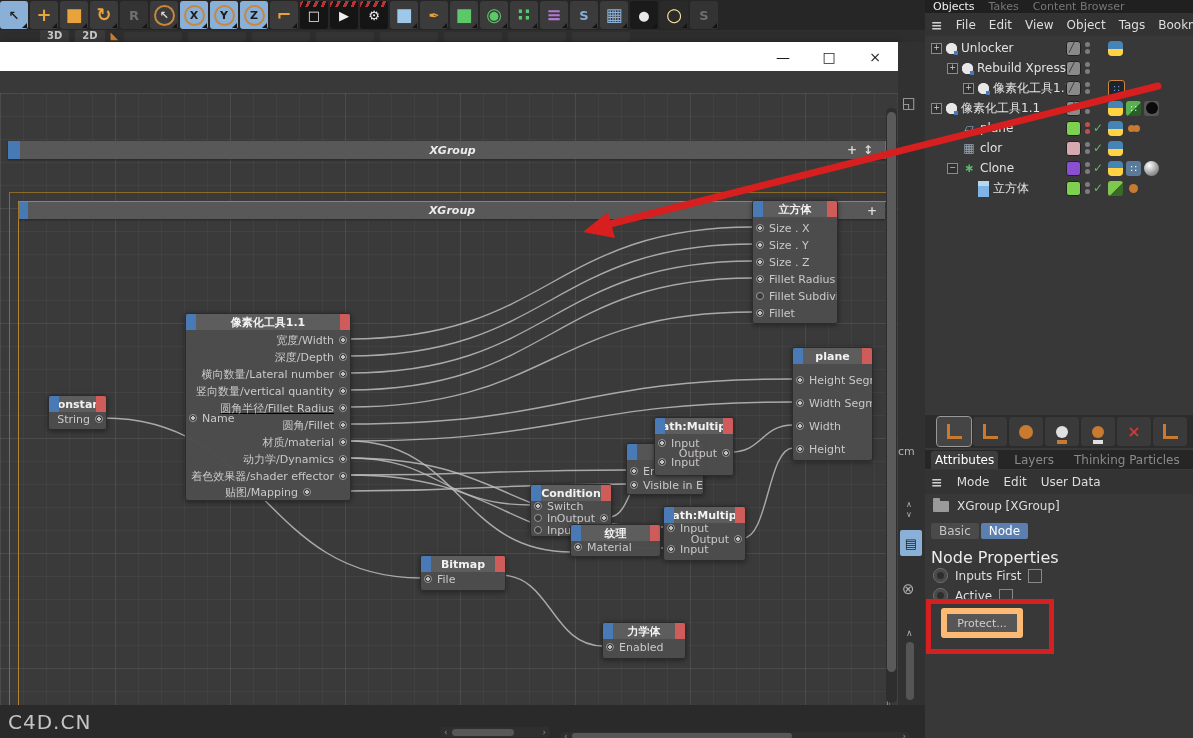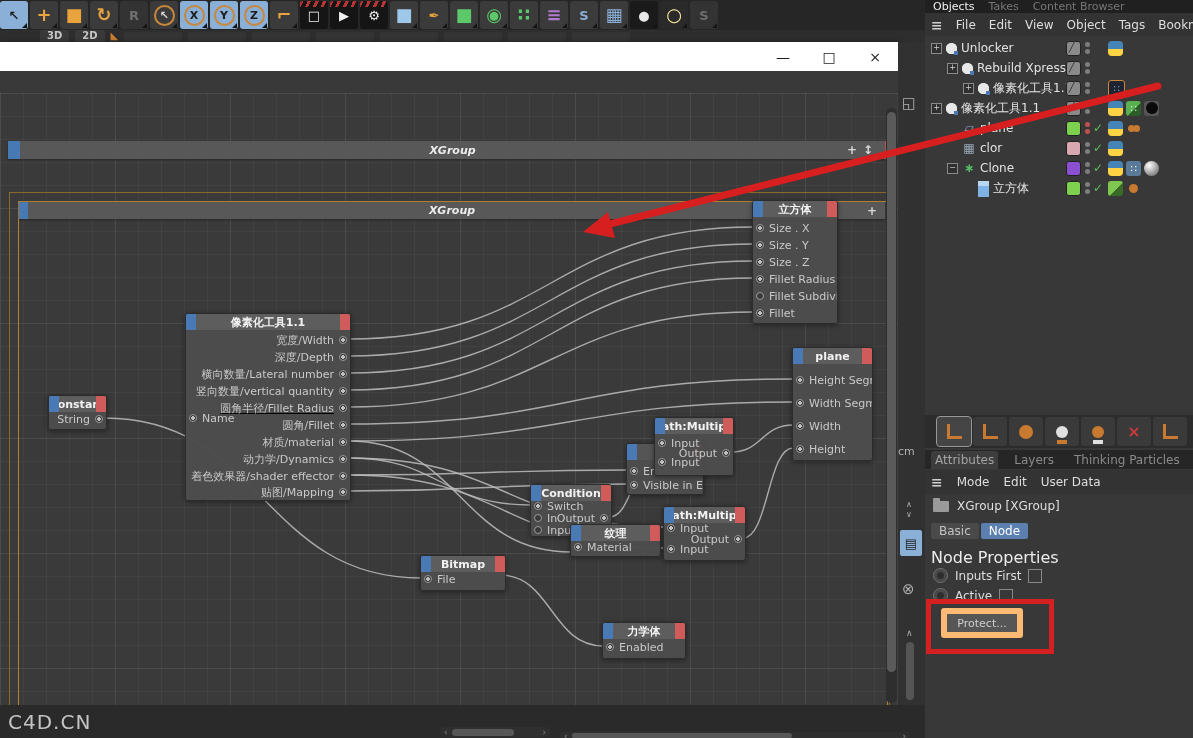--- a/index.html
+++ b/index.html
@@ -108,21 +108,21 @@
   .cic-axis{width:12px;height:12px;border-left:3px solid #c87a30;border-bottom:3px solid #c87a30;}
   .cic-globe{width:14px;height:14px;border-radius:50%;background:#c87a30;}
   .cic-gtop{width:12px;height:12px;border-radius:50%;background:#e0e0e0;position:relative;}
   .cic-gtop::after{content:"";position:absolute;left:1px;bottom:-6px;width:10px;height:4px;background:#c87a30;}
   .cic-gbot{width:12px;height:12px;border-radius:50%;background:#c87a30;position:relative;}
   .cic-gbot::after{content:"";position:absolute;left:1px;bottom:-6px;width:10px;height:4px;background:#e0e0e0;}
   .cic-x{color:#cc3b3b;font-size:16px;font-weight:bold;}
   
   #attrtabs{position:absolute;left:0;top:450px;width:100%;height:19px;background:#262626;display:flex;gap:12px;align-items:flex-end;padding-left:6px;}
   .atab{font-size:12px;color:#8a8a8a;white-space:nowrap;padding:2px 4px;}
-  .atab.active{color:#a3a3a3;background:#3d3d3d;border-radius:3px 3px 0 0;}
+  .atab.active{color:#ffffff;background:#3d3d3d;border-radius:3px 3px 0 0;}
   #attrmenu{position:absolute;left:0;top:470px;width:100%;height:24px;background:#333;display:flex;align-items:center;gap:14px;padding-left:6px;}
   #objrow{position:absolute;left:8px;top:499px;display:flex;align-items:center;gap:8px;}
   .folder{width:16px;height:11px;background:#9a9a9a;border-radius:1px;position:relative;}
   .folder::before{content:"";position:absolute;left:0;top:-3px;width:7px;height:3px;background:#9a9a9a;border-radius:1px 1px 0 0;}
   #objlabel{font-size:12px;color:#dedede;}
   #modetabs{position:absolute;left:6px;top:523px;display:flex;gap:2px;}
   .mtab{font-size:12px;padding:1px 8px;border-radius:2px;background:#4a4a4a;color:#c4c4c4;}
   .mtab.active{background:#5b7fae;color:#fff;}
   #sectitle{position:absolute;left:6px;top:548px;font-size:16px;font-weight:normal;color:#ececec;}
   .proprow{position:absolute;left:8px;display:flex;align-items:center;gap:7px;}
@@ -316,21 +316,21 @@
             <span class="plabel">材质/material</span>
           </div>
           <div class="port out" style="top: 138px;">
             <span class="pdot"></span>
             <span class="plabel">动力学/Dynamics</span>
           </div>
           <div class="port out" style="top: 155px;">
             <span class="pdot"></span>
             <span class="plabel">着色效果器/shader effector</span>
           </div>
-          <div class="port out" style="top: 171px;">
+          <div class="port out" style="top: 171px; justify-content: center;">
             <span class="pdot"></span>
             <span class="plabel">贴图/Mapping</span>
           </div>
           <div class="port in" style="top: 97px;">
             <span class="pdot"></span>
             <span class="plabel">Name</span>
           </div>
         </div>
         <div class="node" style="left: 752px; top: 107px; width: 84px; height: 122px;">
           <div class="node-title">

